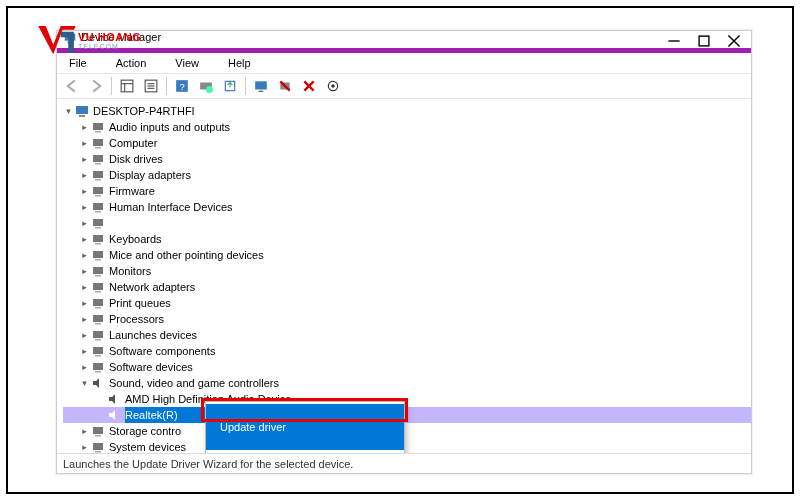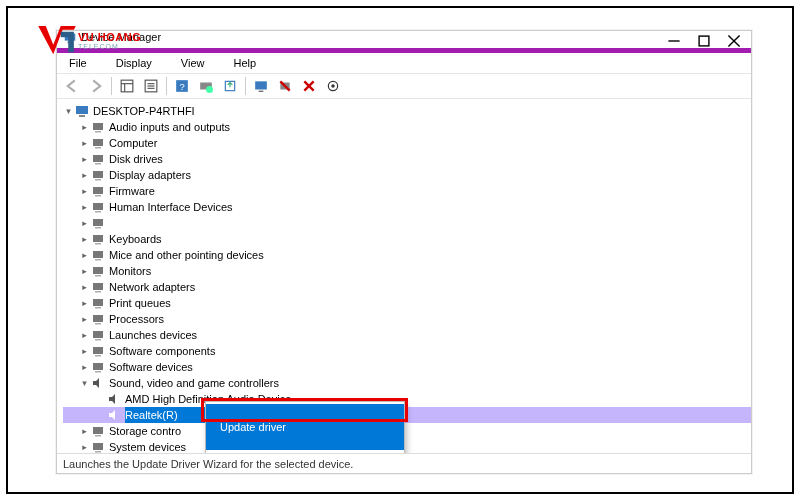--- a/index.html
+++ b/index.html
@@ -188,21 +188,21 @@
           <svg class="ico" viewBox="0 0 10 10">
               <line x1="1" y1="1" x2="9" y2="9" stroke="#000"></line>
               <line x1="9" y1="1" x2="1" y2="9" stroke="#000"></line>
             </svg>
         </div>
       </div>
     </div>
 
     <div class="menubar">
       <span class="menu-item">File</span>
-      <span class="menu-item">Display</span>
+      <span class="menu-item">Action</span>
       <span class="menu-item">View</span>
       <span class="menu-item">Help</span>
     </div>
 
     <div class="toolbar">
       <div class="tbtn disabled">
           <svg class="ico" viewBox="0 0 10 10">
             <path d="M7 1 L2 5 L7 9" fill="none" stroke="#333" stroke-width="1.5"></path>
           </svg>
         </div>

